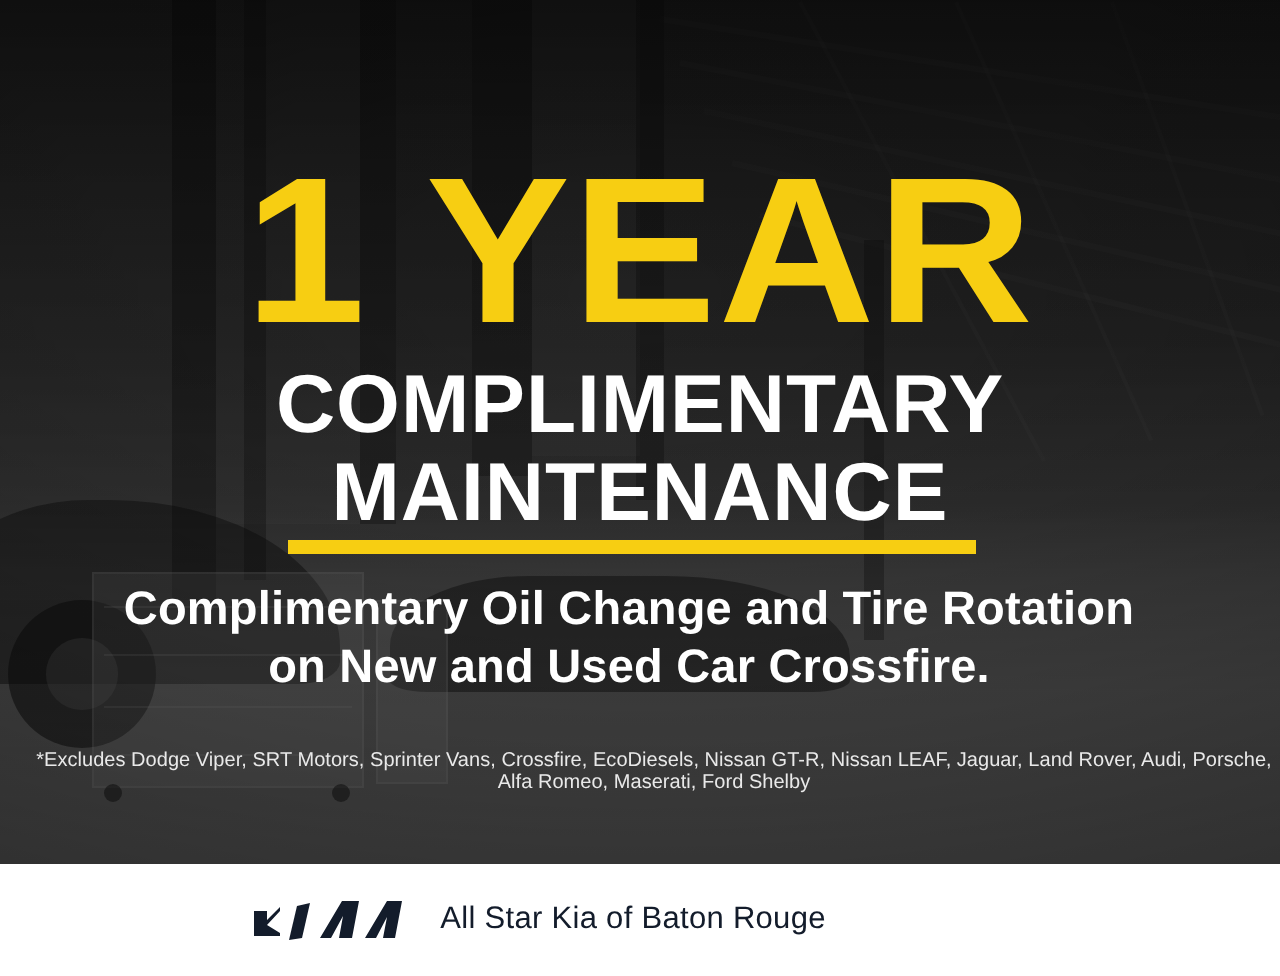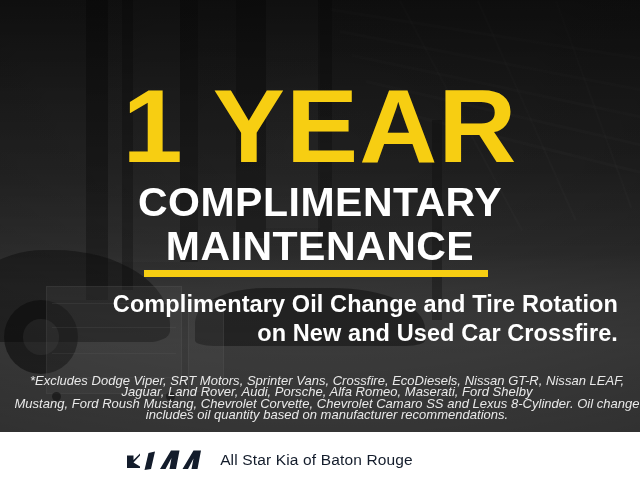--- a/index.html
+++ b/index.html
@@ -189,33 +189,31 @@
 
   #subhead {
     position: absolute;
     left: 11px; right: 22px;
     top: 290px;
     font-size: 23.5px;
     line-height: 29px;
     font-weight: 700;
     color: #ffffff;
     letter-spacing: 0.1px;
-    text-align: right;
   }
 
   #disclaimer {
     position: absolute;
     left: 14px; right: 0;
     top: 375px;
-    font-size: 13px;
+    font-size: 10px;
     line-height: 11.4px;
     font-weight: 400;
     color: #e9e9e9;
     letter-spacing: 0.02px;
-    font-style: italic;
   }
   #disclaimer .dline { display: block; }
 
   
   #footer {
     position: absolute;
     left: 0;
     top: 432px;
     width: 540px;
     height: 56px;
@@ -295,21 +293,20 @@
 
       <div id="divider"></div>
 
       <div id="subhead">
         <span>Complimentary Oil Change and Tire Rotation</span><br>
         <span>on New and Used Car Crossfire.</span>
       </div>
 
       <div id="disclaimer">
         <span class="dline">*Excludes Dodge Viper, SRT Motors, Sprinter Vans, Crossfire, EcoDiesels, Nissan GT-R, Nissan LEAF, Jaguar, Land Rover, Audi, Porsche, Alfa Romeo, Maserati, Ford Shelby</span>
-        <span class="dline">Mustang, Ford Roush Mustang, Chevrolet Corvette, Chevrolet Camaro SS and Lexus 8-Cylinder. Oil change includes oil quantity based on manufacturer recommendations.</span>
       </div>
 
     </div>
   </div>
 
   <div id="footer">
 
     <svg id="kia-logo" width="74" height="24" viewBox="0 0 296 96" aria-hidden="true">
 
       <path fill="#131C2B" d="M0 30 L26 30 L26 48 L52 22 L52 30 L26 58 L52 74 L52 80 L0 80 Z"></path>

